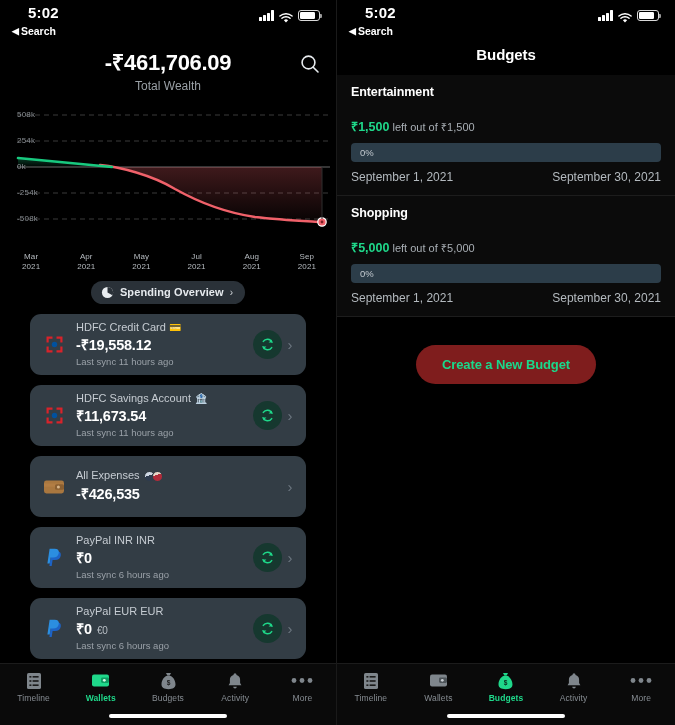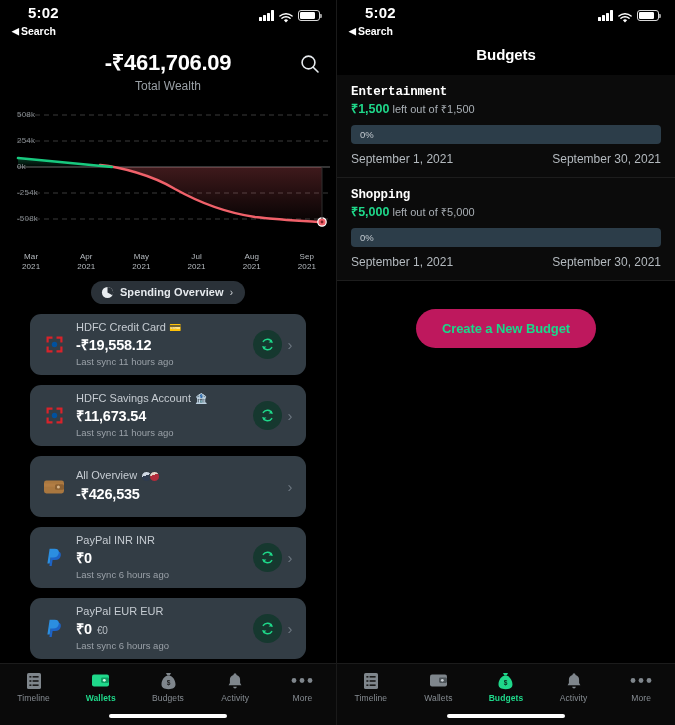--- a/index.html
+++ b/index.html
@@ -137,35 +137,35 @@
   
   .nav-title {
     text-align:center; font-size:15px; font-weight:700; color:#fff;
     padding:6px 0 12px; letter-spacing:-.1px;
   }
   .budget-list { }
   .budget {
     padding:10px 14px 11px; border-bottom:1px solid #1d1d1d;
     background:#0b0b0b; cursor:pointer;
   }
-  .b-name { font-size:12.5px; font-weight:700; color:#fff; letter-spacing:-.1px;font-family:Liberation Mono, monospace; }
-  .b-sub { font-size:11px; color:#a9afb5; margin-top:1px; }
+  .b-name { font-size:12.5px; font-weight:700; color:#fff; letter-spacing:-.1px; }
+  .b-sub { font-size:11px; color:#a9afb5; margin-top:19px; }
   .b-sub .amt { color:#1fd88a; font-weight:700; font-size:12.5px; }
   .b-bar {
     margin-top:8px; height:19px; border-radius:4px;
     background:#2c3d49; display:flex; align-items:center; padding-left:9px;
   }
   .b-bar span { font-size:9.5px; color:#c2c9cf; }
   .b-dates {
     display:flex; justify-content:space-between; margin-top:8px;
     font-size:12px; color:#b4babf;
   }
   .cta-row { display:flex; justify-content:center; margin-top:28px; }
   .cta {
-    background:#be185d; color:#19d98b; font-size:13px; font-weight:700;
+    background:#7f1d1d; color:#19d98b; font-size:13px; font-weight:700;
     padding:12px 26px; border-radius:24px; border:none; cursor:pointer;
     font-family:"Liberation Sans", sans-serif; letter-spacing:-.1px;text-align:right;
   }
 </style>
 </head>
 <body>
 
 <div class="screens">
 
   <div class="phone left">
@@ -340,21 +340,21 @@
         <div class="card-ico">
           <svg width="22" height="19" viewBox="0 0 22 19">
             <rect x="1" y="3.5" width="20" height="13" rx="2.4" fill="#a9773f"></rect>
             <path d="M1 6.5h20v3.2H1z" fill="#b98448" opacity=".55"></path>
             <rect x="12" y="7.2" width="9" height="5.6" rx="1.6" fill="#8a5f31"></rect>
             <circle cx="15.4" cy="10" r="1.5" fill="#d9b68a"></circle>
           </svg>
         </div>
         <div class="card-body">
           <div class="card-title">
-            <span>All Overview</span>
+            <span>All Expenses</span>
             <span class="avatars">
               <span class="av a"></span>
               <span class="av b"></span>
             </span>
           </div>
           <div class="card-amt">
             <span>-₹426,535</span>
           </div>
         </div>
         <div class="chev">›</div>

